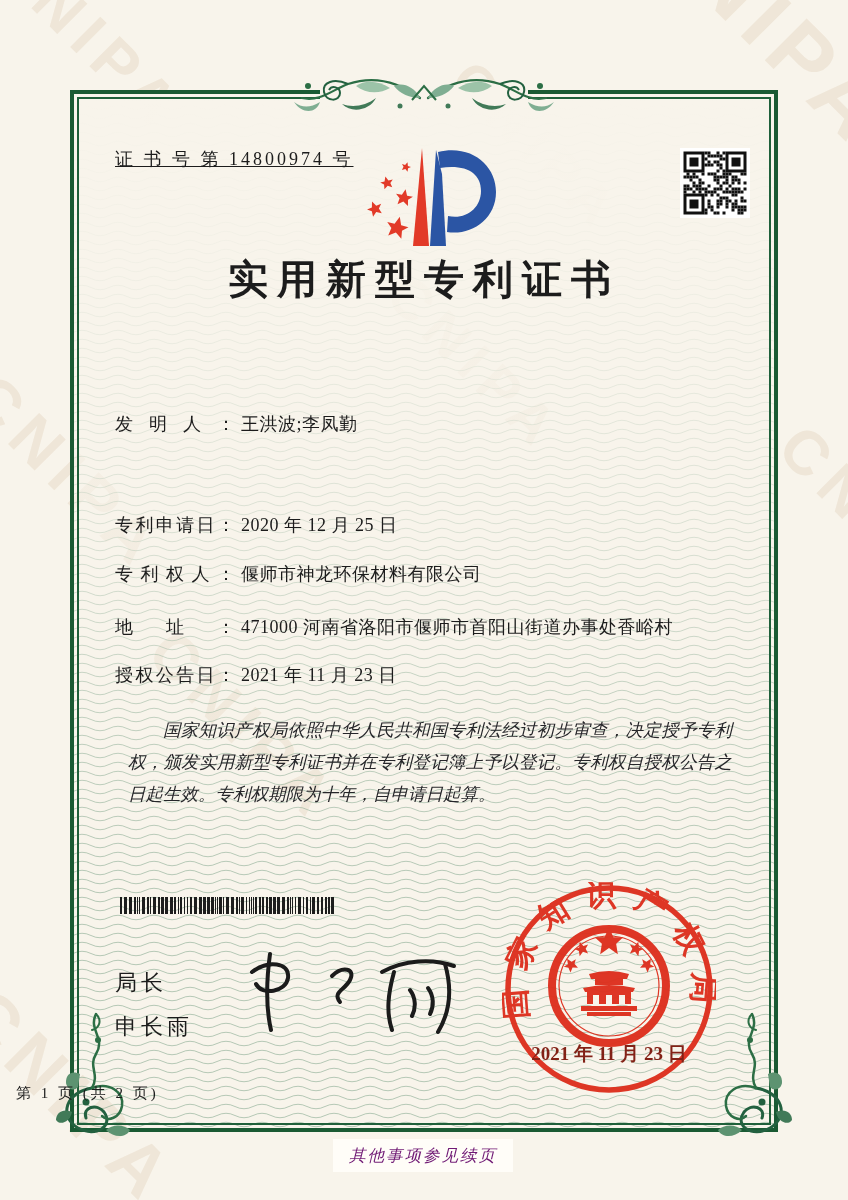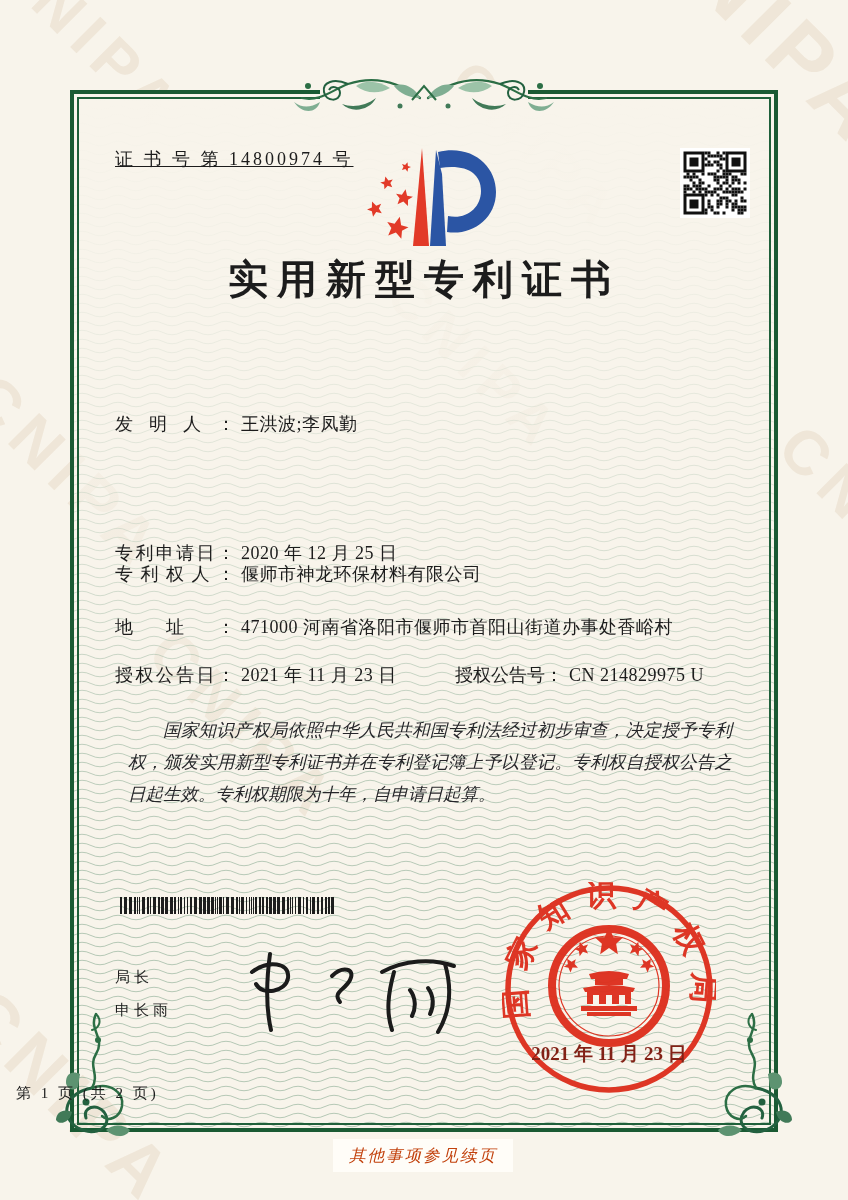--- a/index.html
+++ b/index.html
@@ -39,29 +39,29 @@
   .gpair2{position:absolute;left:340px;top:0;}
 
   
   .paras{position:absolute;left:112px;top:698px;width:636px;z-index:3;
          font-size:17.5px;line-height:32px;text-align:justify;font-style:italic;
          font-family:"Liberation Serif",serif;color:#26262a;}
   .paras p{margin:16px;text-indent:2em;}
 
   
   .barcode{position:absolute;left:120px;top:897px;z-index:3;}
-  .officer{position:absolute;left:115px;top:968px;z-index:3;font-size:15px;letter-spacing:4px;}
+  .officer{position:absolute;left:115px;top:968px;z-index:3;font-size:22px;letter-spacing:4px;}
   .officer div{margin-bottom:14px;}
   .signature{position:absolute;left:240px;top:942px;z-index:4;}
   .seal{position:absolute;left:502px;top:882px;z-index:4;opacity:.96;}
   .page-info{position:absolute;left:16px;top:1084px;width:100%;text-align:left;font-size:15px;
              letter-spacing:3px;z-index:3;}
   .continuation{position:absolute;left:333px;top:1139px;width:180px;height:33px;background:#fffdf8;
              z-index:3;text-align:center;line-height:33px;font-size:16.5px;font-style:italic;
-             letter-spacing:2px;color:#c2410c;}
+             letter-spacing:2px;color:#701a75;}
 </style>
 </head>
 <body>
 
 <div class="page">
 
   <div class="wm" style="left:-30px;top:0px;font-size:62px;">CNIPA</div>
   <div class="wm" style="left:610px;top:-30px;font-size:86px;">CNIPA</div>
   <div class="wm" style="left:430px;top:115px;font-size:54px;">CNIPA</div>
   <div class="wm" style="left:365px;top:330px;font-size:56px;">CNIPA</div>
@@ -297,34 +297,31 @@
         <rect x="54" y="60" width="3" height="3"></rect>
         <rect x="57" y="60" width="3" height="3"></rect>
       </g>
   </svg>
 
   <div class="title">实用新型专利证书</div>
 
   <div class="frow" style="top:412px;">
     <span class="flabel">发明人：</span><span class="fvalue">王洪波;李凤勤</span>
   </div>
-  <div class="frow" style="top:513px;margin-top:28px;">
+  <div class="frow" style="top:513px;">
     <span class="flabel">专利申请日：</span><span class="fvalue">2020 年 12 月 25 日</span>
   </div>
   <div class="frow" style="top:562px;">
     <span class="flabel">专利权人：</span><span class="fvalue">偃师市神龙环保材料有限公司</span>
   </div>
   <div class="frow" style="top:615px;">
     <span class="flabel">地址：</span><span class="fvalue">471000 河南省洛阳市偃师市首阳山街道办事处香峪村</span>
   </div>
   <div class="frow" style="top:663px;">
     <span class="flabel">授权公告日：</span><span class="fvalue">2021 年 11 月 23 日</span>
-    <span class="gpair2">
-      <span>授权公告号：</span><span class="fvalue">CN 214829975 U</span>
-    </span>
   </div>
 
   <div class="paras">
     <p>国家知识产权局依照中华人民共和国专利法经过初步审查，决定授予专利权，颁发实用新型专利证书并在专利登记簿上予以登记。专利权自授权公告之日起生效。专利权期限为十年，自申请日起算。</p>
   </div>
 
   <svg class="barcode" width="216" height="17" viewBox="0 0 216 17">
     <g id="barcode-bars" fill="#1d1d1d">
         <rect x="0" y="0" width="2" height="17"></rect>
         <rect x="4" y="0" width="3" height="17"></rect>

